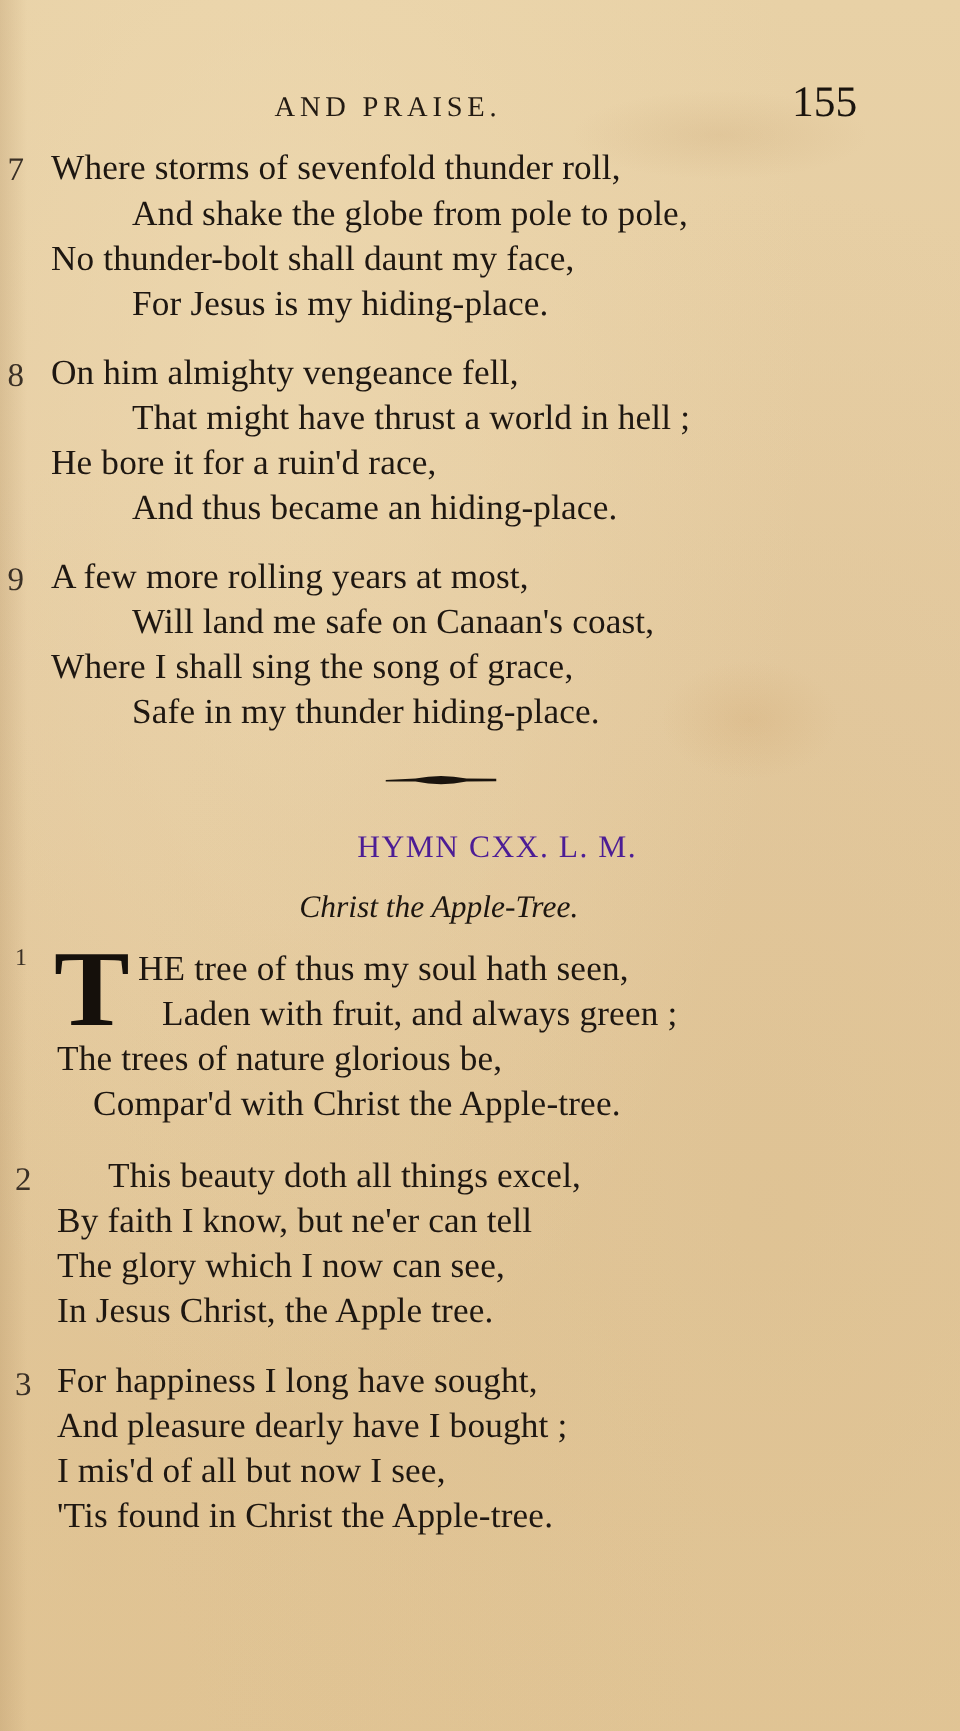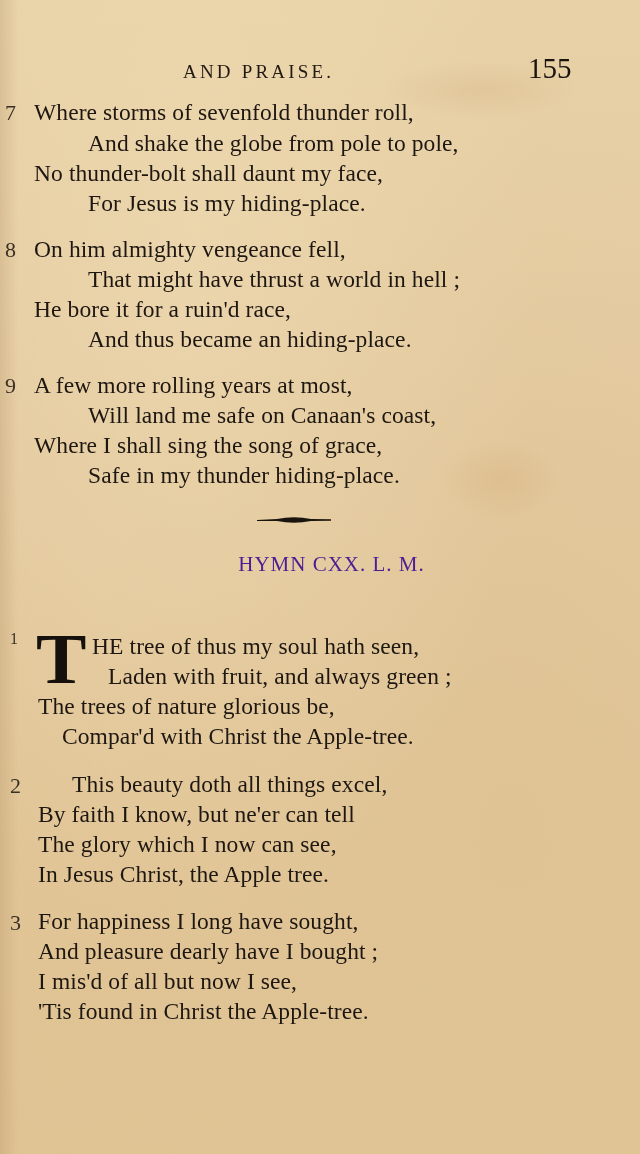--- a/index.html
+++ b/index.html
@@ -151,20 +151,21 @@
     <span class="line even" style="top:402px;">Will land me safe on Canaan's coast,</span>
     <span class="line odd" style="top:432px;">Where I shall sing the song of grace,</span>
     <span class="line even" style="top:462px;">Safe in my thunder hiding-place.</span>
   </div>
 
   <svg class="divider" viewBox="0 0 74 8" width="74" height="8">
     <path d="M0 4 L20 3 Q37 -0.5 54 3 L74 3.2 L74 4.8 L54 5 Q37 8.5 20 5 L0 5 Z" fill="#1a140e"></path>
   </svg>
 
   <div class="hymn-heading">HYMN CXX.  L. M.</div>
+  <div class="hymn-subtitle">Christ the  Apple-Tree.</div>
 
   <div class="stanza" style="top:0;">
     <span class="stanza-num" style="top:630px;font-size:16px;left:10px;">1</span>
     <span class="dropcap">T</span>
     <span class="line hymn1-line1" style="top:633px;">HE tree of thus my soul hath seen,</span>
     <span class="line hymn1-line2" style="top:663px;">Laden with fruit, and always green ;</span>
     <span class="line" style="top:693px;left:38px;">The trees of nature glorious be,</span>
     <span class="line" style="top:723px;left:38px;margin-left:24px;">Compar'd with Christ the Apple-tree.</span>
   </div>
 

